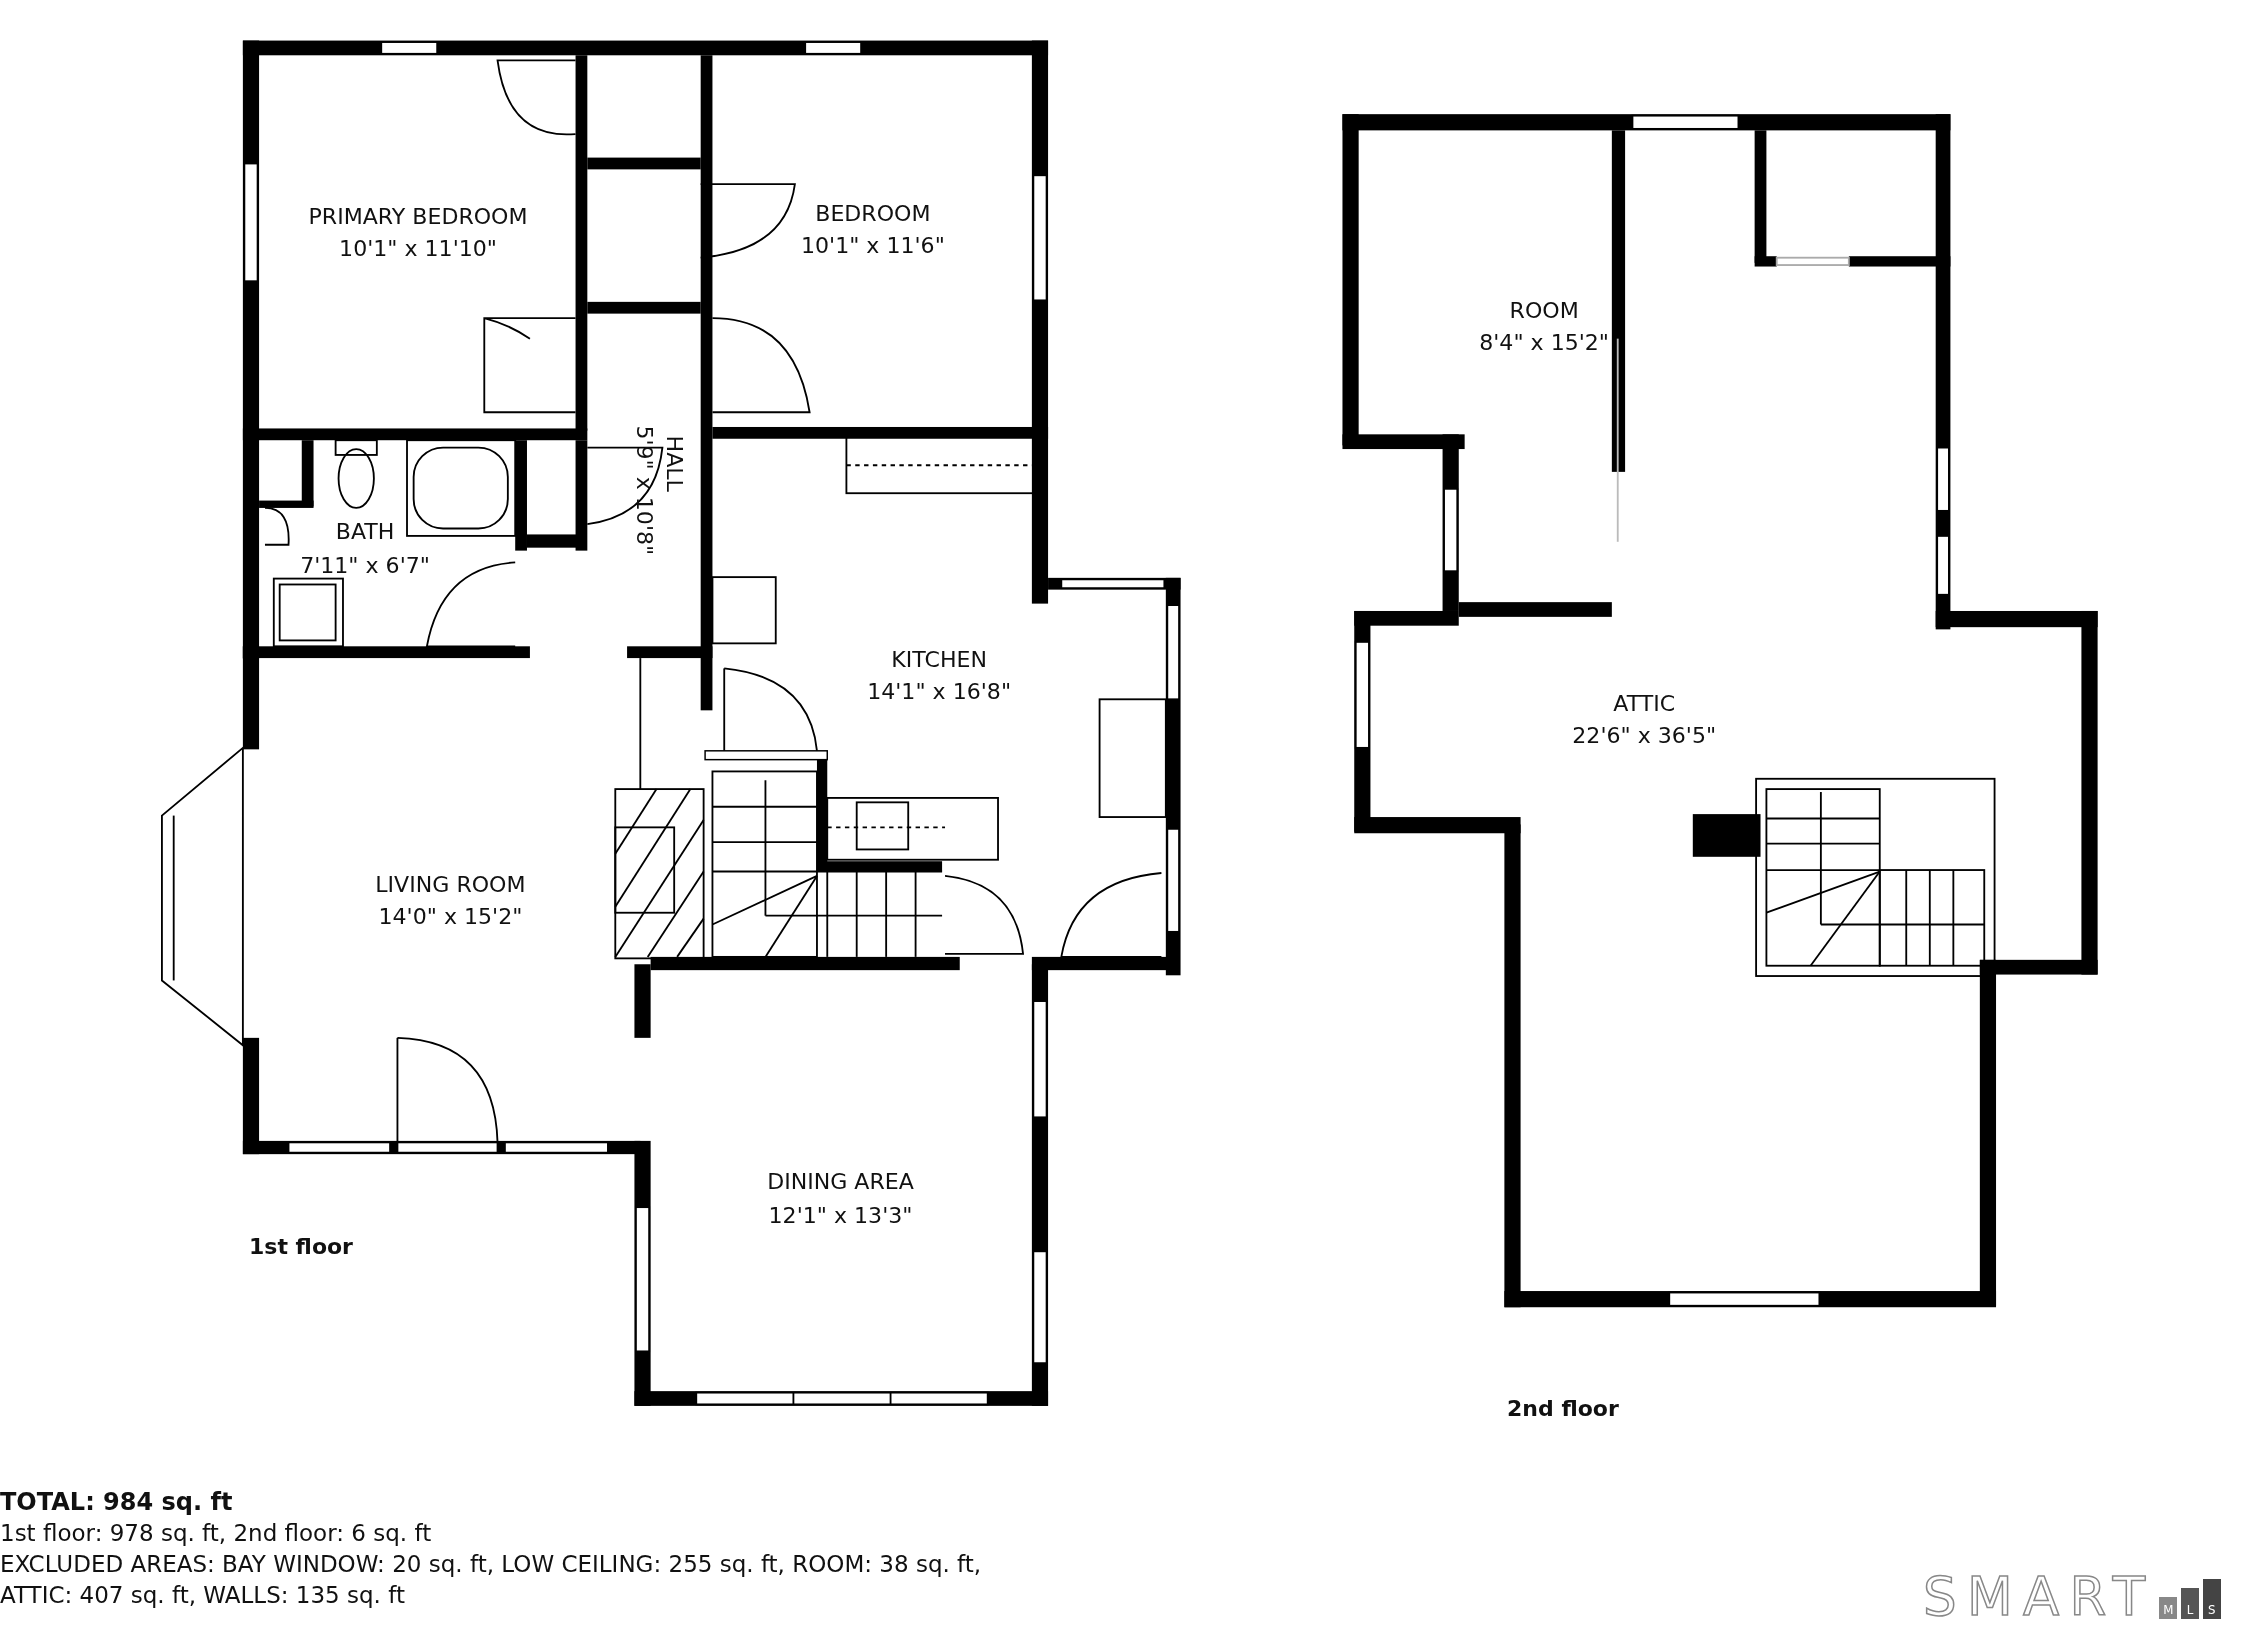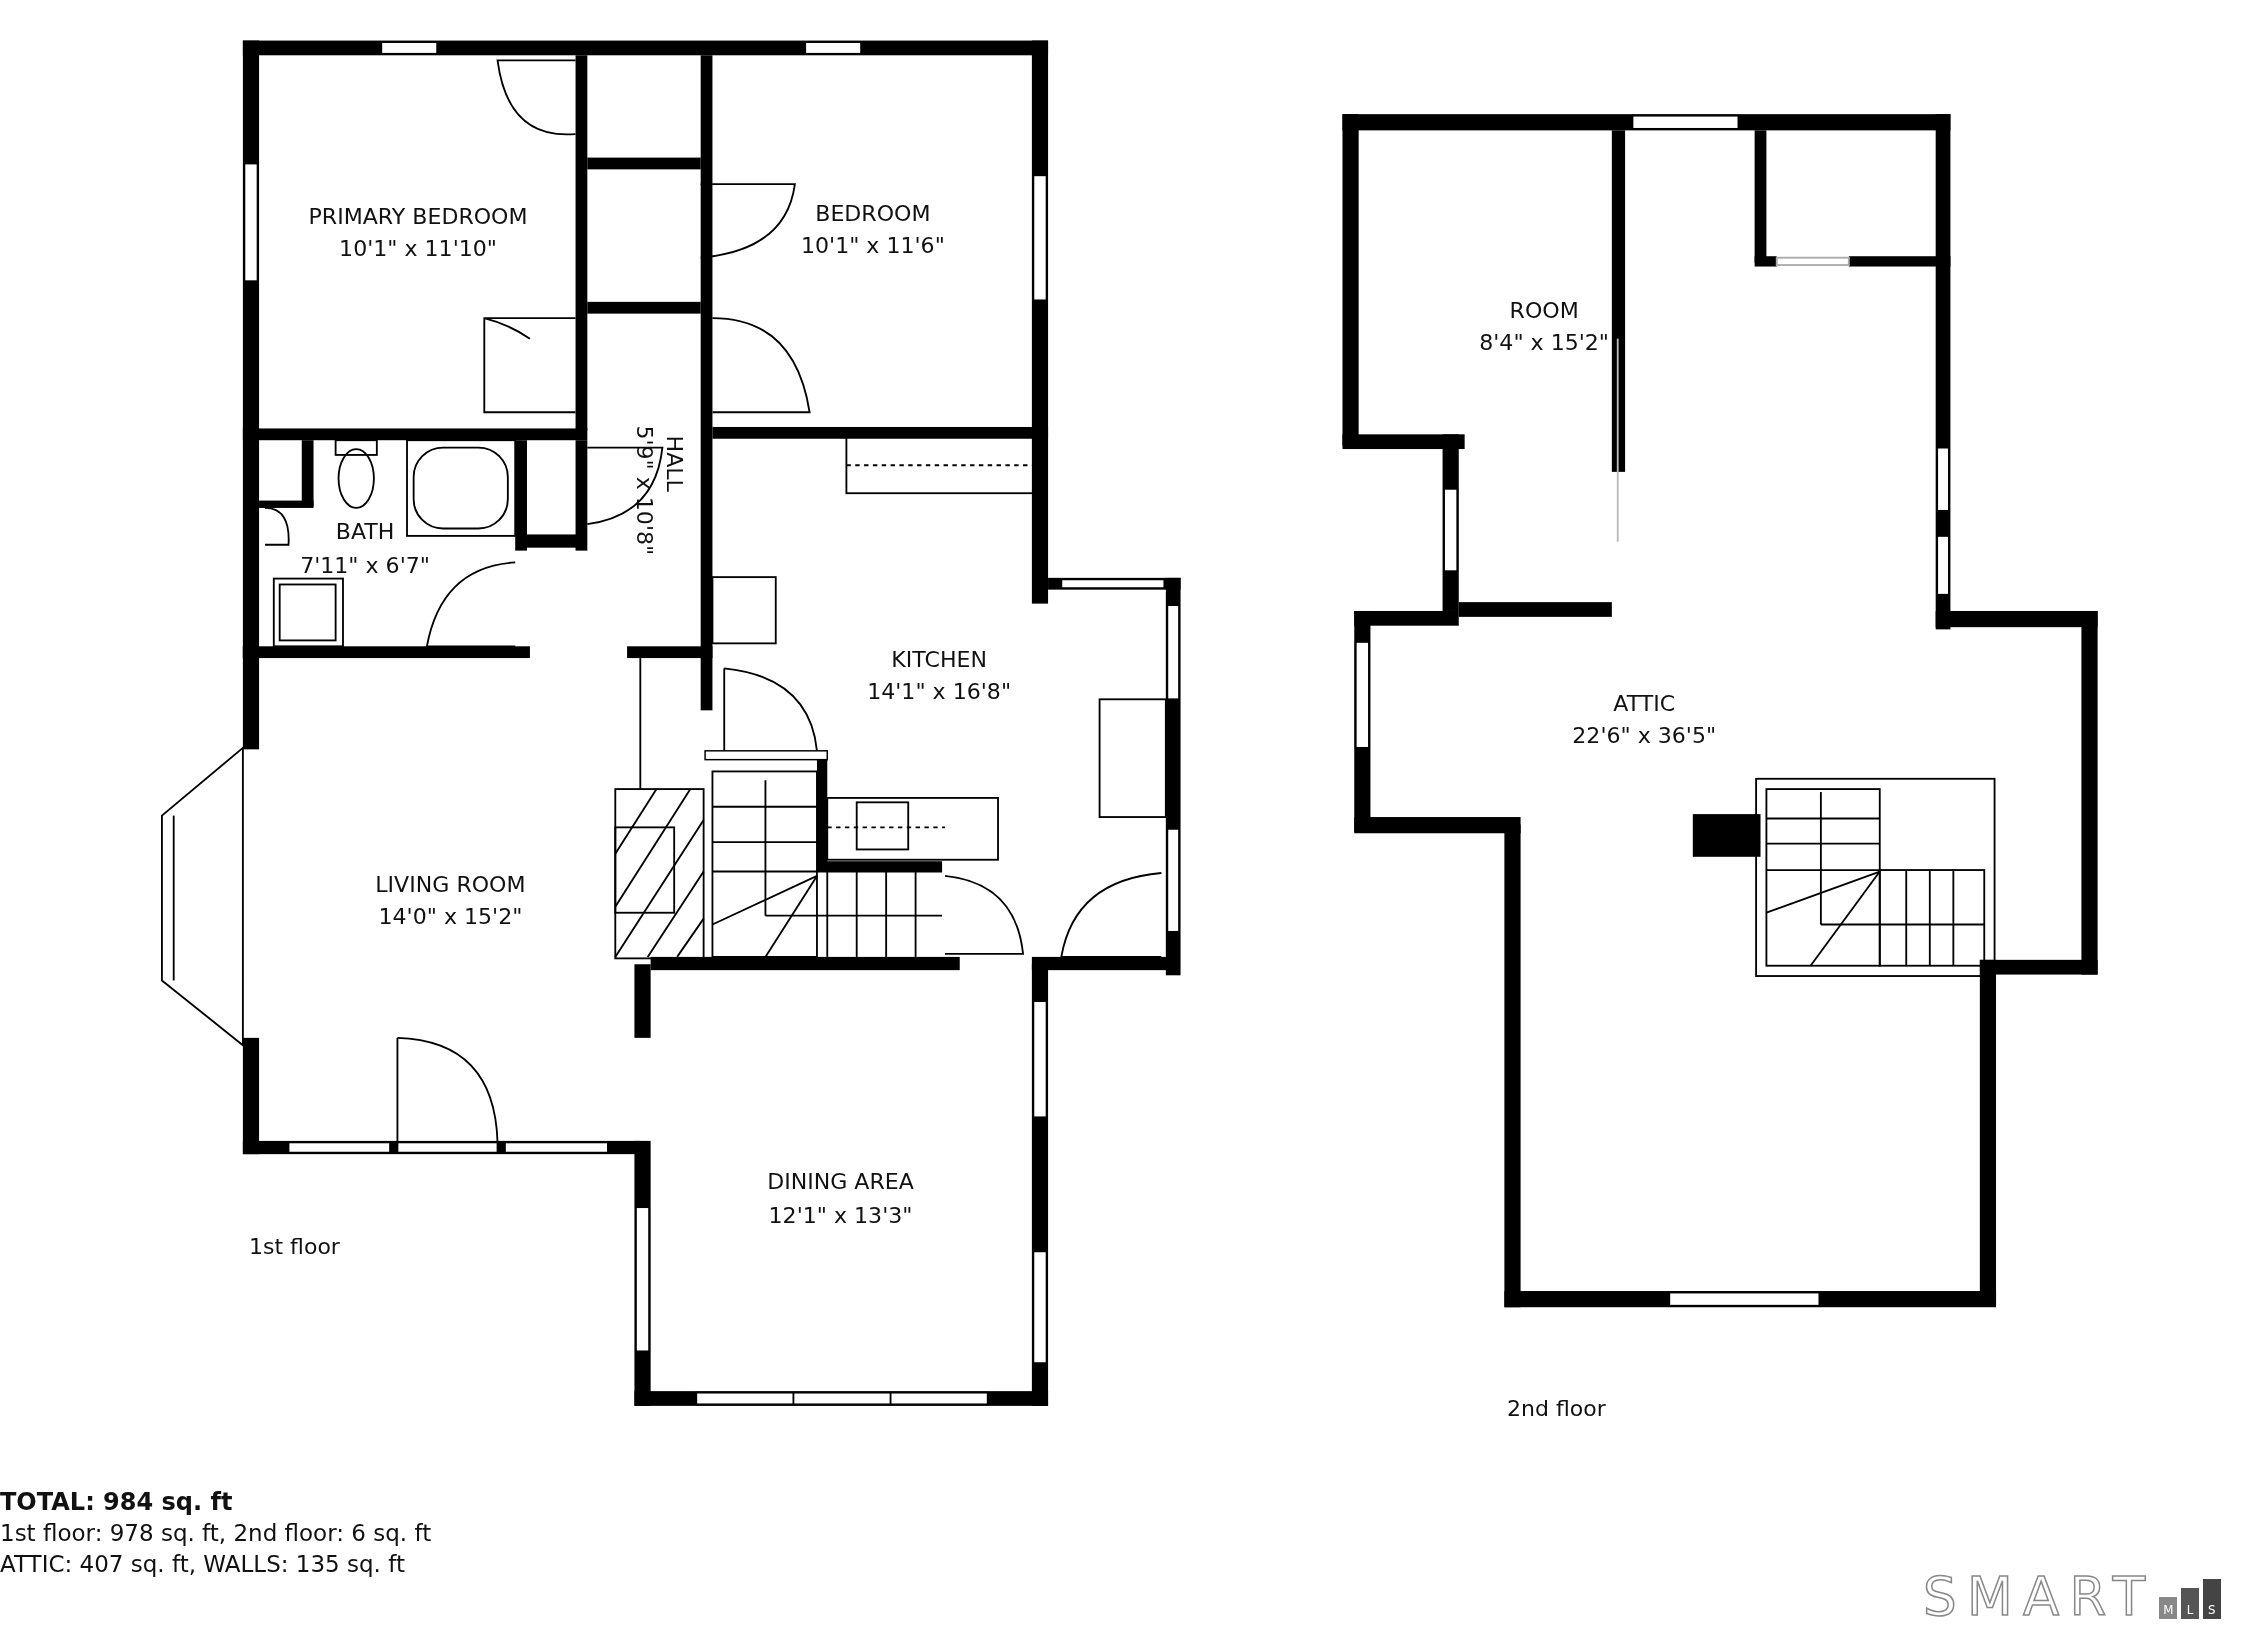--- a/index.html
+++ b/index.html
@@ -1,19 +1,19 @@
 <!DOCTYPE html>
 <html style="font-size:11.8px"><head>
 <meta charset="utf-8">
 <style>
   html, body { margin: 0; padding: 0; background: #ffffff; }
   body { width: 2261px; height: 1640px; position: relative; overflow: hidden; font-family: "Liberation Sans", "DejaVu Sans", sans-serif; color: #111; }
   svg.plan { position: absolute; left: 0; top: 0; }
   .room-label { font-family: "DejaVu Sans", sans-serif; font-size: 30px; fill: #111; text-anchor: middle; }
-  .floor-label { position: absolute; font-family: "DejaVu Sans", sans-serif; font-size: 22px; color: #111; }
+  .floor-label { position: absolute; font-family: "DejaVu Sans", sans-serif; font-size: 22px; color: #111; font-weight: bold; }
   .summary { position: absolute; left: 0; width: 2261px; top: 1487px; text-align: left; font-family: "DejaVu Sans", sans-serif; font-size: 23px; line-height: 31px; color: #111; }
   .summary .total { font-weight: bold; font-size: 24px; }
   .logo { position: absolute; left: 1923px; top: 1575px; display: flex; align-items: flex-end; gap: 4px; }
   .logo .word { font-family: "DejaVu Sans", sans-serif; font-size: 53px; letter-spacing: 10.3px; color: #fff; -webkit-text-stroke: 1.5px #888; line-height: 44px; font-weight: normal; }
   .logo .box { width: 17.7px; color: #fff; font-family: "DejaVu Sans", sans-serif; font-size: 11.8px; text-align: center; display: flex; align-items: flex-end; justify-content: center; padding-bottom: 2.2px; box-sizing: border-box; }
 </style>
 </head>
 <body>
 
 <svg class="plan" width="2261" height="1640" viewBox="0 0 3072 2228" xmlns="http://www.w3.org/2000/svg">
@@ -226,20 +226,21 @@
     <text class="room-label" x="2234" y="1010">22'6" x 36'5"</text>
   </g>
 </svg>
 
 <div class="floor-label" style="left:249px; top:1234px;">1st floor</div>
 <div class="floor-label" style="left:1507px; top:1381px;margin-top:15px;">2nd floor</div>
 
 <div class="summary">
   <div class="total">TOTAL: 984 sq. ft</div>
   <div>1st floor: 978 sq. ft, 2nd floor: 6 sq. ft</div>
+  <div>EXCLUDED AREAS: BAY WINDOW: 20 sq. ft, LOW CEILING: 255 sq. ft, ROOM: 38 sq. ft,</div>
   <div>ATTIC: 407 sq. ft, WALLS: 135 sq. ft</div>
 </div>
 
 <div class="logo">
   <span class="word">SMART</span>
   <span class="box" style="height:22px; background:#888;">M</span>
   <span class="box" style="height:31px; background:#555;">L</span>
   <span class="box" style="height:40px; background:#444;">S</span>
 </div>
 

